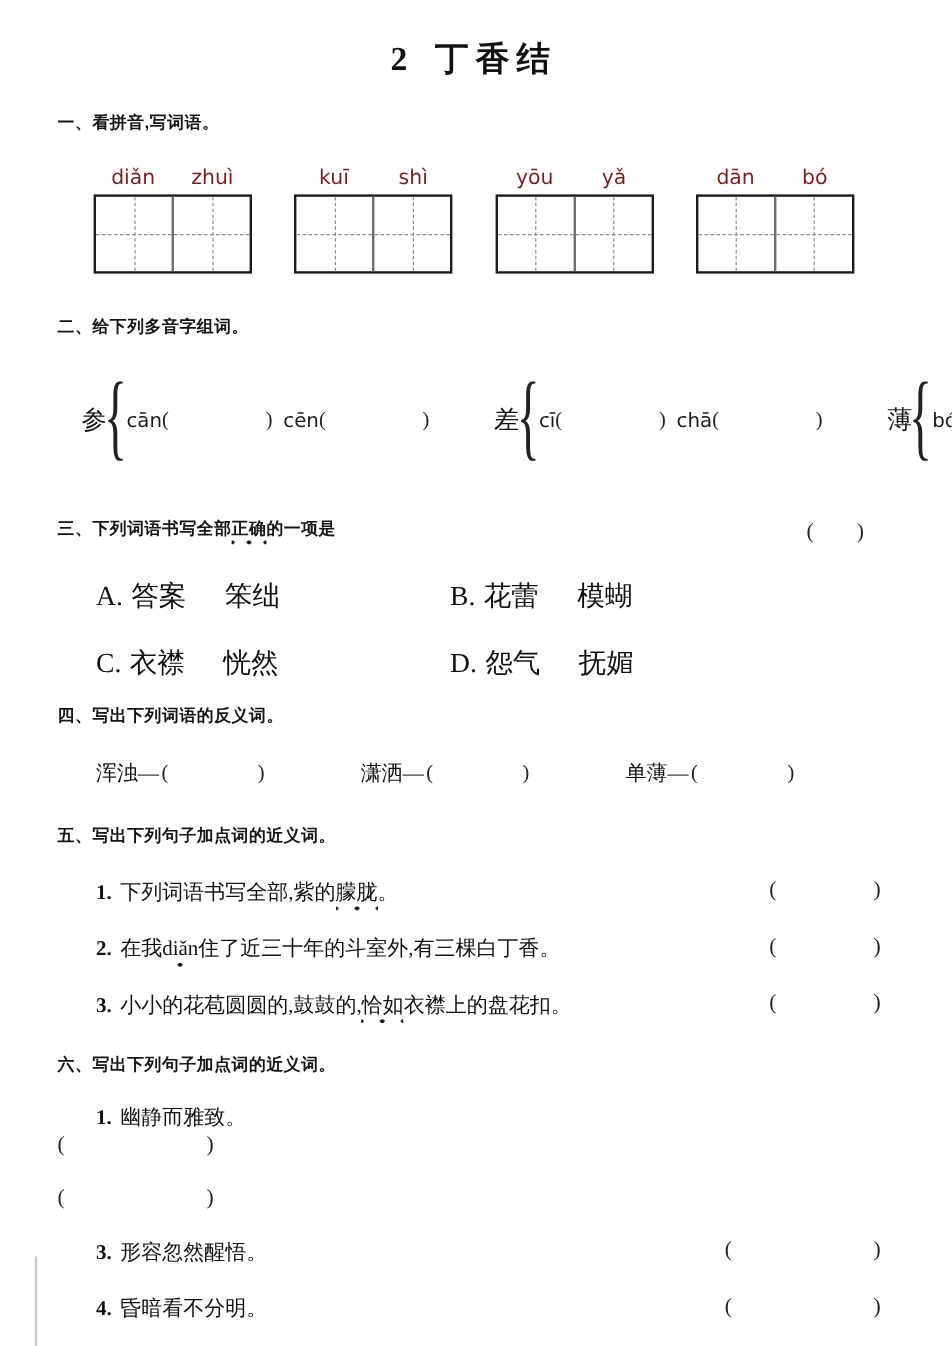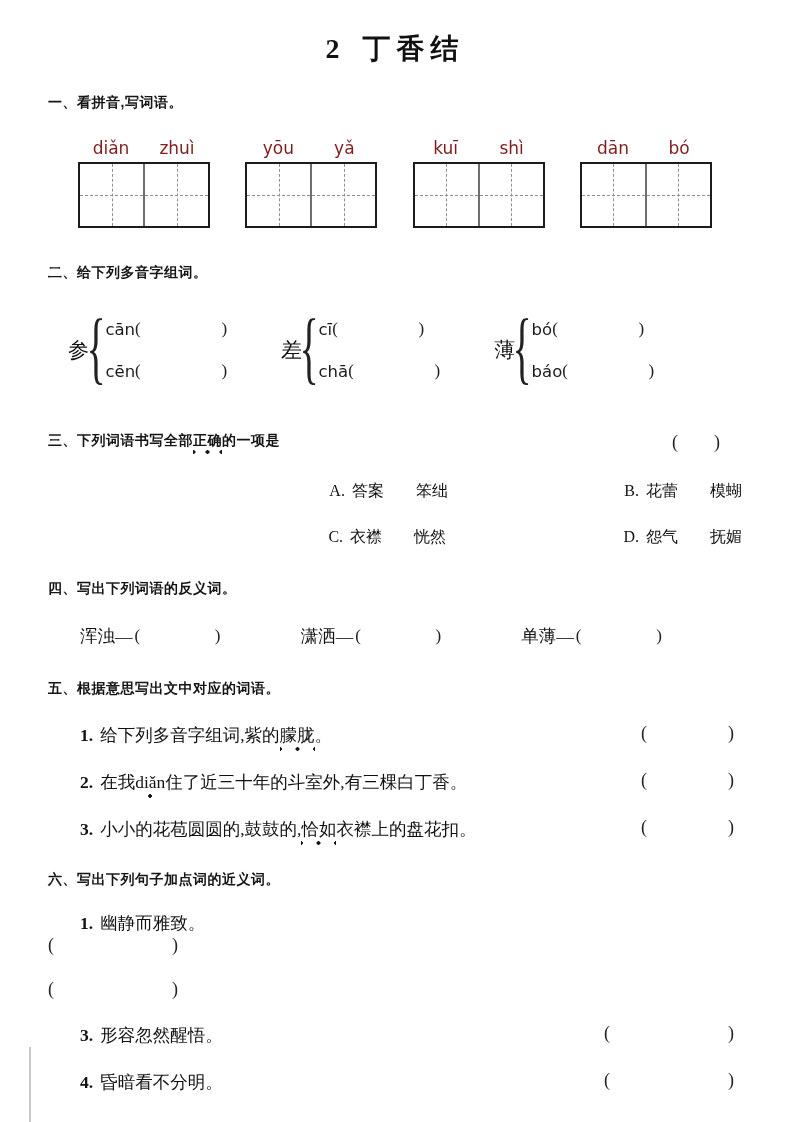--- a/index.html
+++ b/index.html
@@ -47,27 +47,27 @@
   .wcell { flex:1; position:relative; }
   .wcell + .wcell { border-left:2px solid #6e6e6e; }
   .wcell::before { content:""; position:absolute; top:0; bottom:0; left:50%; border-left:1px dashed #8f8f8f; }
 
   
   .s2-row { display:flex; margin:22px 0 0 20px; gap:54px; height:92px; align-items:center; }
   .mgroup { display:flex; align-items:center; }
   .mchar { font-size:21px; color:#111; }
   .brace { font-family:"Liberation Serif",serif; font-size:80px; font-weight:400; color:#222;
     line-height:.9; transform:scaleX(.5); margin:0 -10px 6px -12px; }
-  .readings { display:flex; flex-direction:column; gap:22px; }
+  .readings { display:flex; flex-direction:row; gap:9px; }
   .reading { display:flex; align-items:center; font-family:"DejaVu Sans",sans-serif; font-size:16.5px; color:#1a1a1a; }
   .bparen { display:inline-flex; justify-content:space-between; width:92px;
     font-family:"Liberation Serif",serif; font-size:17px; color:#222; }
 
   
-  .optrow { display:flex; font-size:16px;justify-content:flex-end; }
+  .optrow { display:flex; font-size:23px; }
   .optrow .opt:first-child { margin-left:32px; width:295px; }
   .opt .lab { margin-right:7px; }
   .opt .w1 { margin-right:32px; }
 
   
   .ant-row { display:flex; font-size:17.5px;align-items:flex-end; }
   .ant-item { width:235px; display:flex; align-items:center; }
   .ant-item:first-child { margin-left:32px; }
   .ant-item .bparen { width:86px; margin-left:2px; }
 
@@ -75,21 +75,21 @@
   .qitem { display:flex; justify-content:space-between; align-items:flex-start; font-size:17.5px; }
   .qitem .left { margin-left:32px; }
   .qitem .num { font-weight:700; margin-right:7px; }
 
   
   .mt-s1h { margin-top:26px; }
   .mt-s2h { margin-top:36px; }
   .mt-s3h { margin-top:36px;gap:39px; }
   .mt-opt1 { margin-top:28px; }
   .mt-opt2 { margin-top:25px; }
-  .mt-s4h { margin-top:32px; }
+  .mt-s4h { margin-top:20px; }
   .mt-ant { margin-top:26px; }
   .mt-s5h { margin-top:32px; }
   .mt-q1 { margin-top:25px; }
   .mt-q  { margin-top:23px; }
   .mt-s6h { margin-top:30px; }
   .mt-q6 { margin-top:22px;flex-direction:column; }
 
   
   .edge-line { position:absolute; left:29px; top:1047px; bottom:0; width:2px; background:#c9c9c9; }
 </style>
@@ -109,32 +109,32 @@
         <span>diǎn</span>
         <span>zhuì</span>
       </div>
       <div class="wbox">
         <div class="wcell"></div>
         <div class="wcell"></div>
       </div>
     </div>
     <div class="wgroup">
       <div class="pinrow">
+        <span>kuī</span>
+        <span>shì</span>
+      </div>
+      <div class="wbox">
+        <div class="wcell"></div>
+        <div class="wcell"></div>
+      </div>
+    </div>
+    <div class="wgroup">
+      <div class="pinrow">
         <span>yōu</span>
         <span>yǎ</span>
-      </div>
-      <div class="wbox">
-        <div class="wcell"></div>
-        <div class="wcell"></div>
-      </div>
-    </div>
-    <div class="wgroup">
-      <div class="pinrow">
-        <span>kuī</span>
-        <span>shì</span>
       </div>
       <div class="wbox">
         <div class="wcell"></div>
         <div class="wcell"></div>
       </div>
     </div>
     <div class="wgroup">
       <div class="pinrow">
         <span>dān</span>
         <span>bó</span>
@@ -257,24 +257,24 @@
     <div class="ant-item">
       <span>单薄</span>
         <span>—</span>
         <span class="bparen">
           <span>(</span>
           <span>)</span>
         </span>
     </div>
   </div>
 
-  <div class="heading mt-s5h">五、根据意思写出文中对应的词语。</div>
+  <div class="heading mt-s5h">五、写出下列句子加点词的近义词。</div>
   <div class="qitem mt-q1">
     <div class="left">
-      <span class="num">1.</span><span>给下列多音字组词,紫的</span><span class="em-dots">朦胧</span><span>。</span>
+      <span class="num">1.</span><span>下列词语书写全部,紫的</span><span class="em-dots">朦胧</span><span>。</span>
     </div>
     <span class="aparen w92">
         <span>(</span>
         <span>)</span>
       </span>
   </div>
   <div class="qitem mt-q">
     <div class="left">
       <span class="num">2.</span><span>在我</span><span class="em-dots">diǎn</span><span>住了近三十年的斗室外,有三棵白丁香。</span>
     </div>

